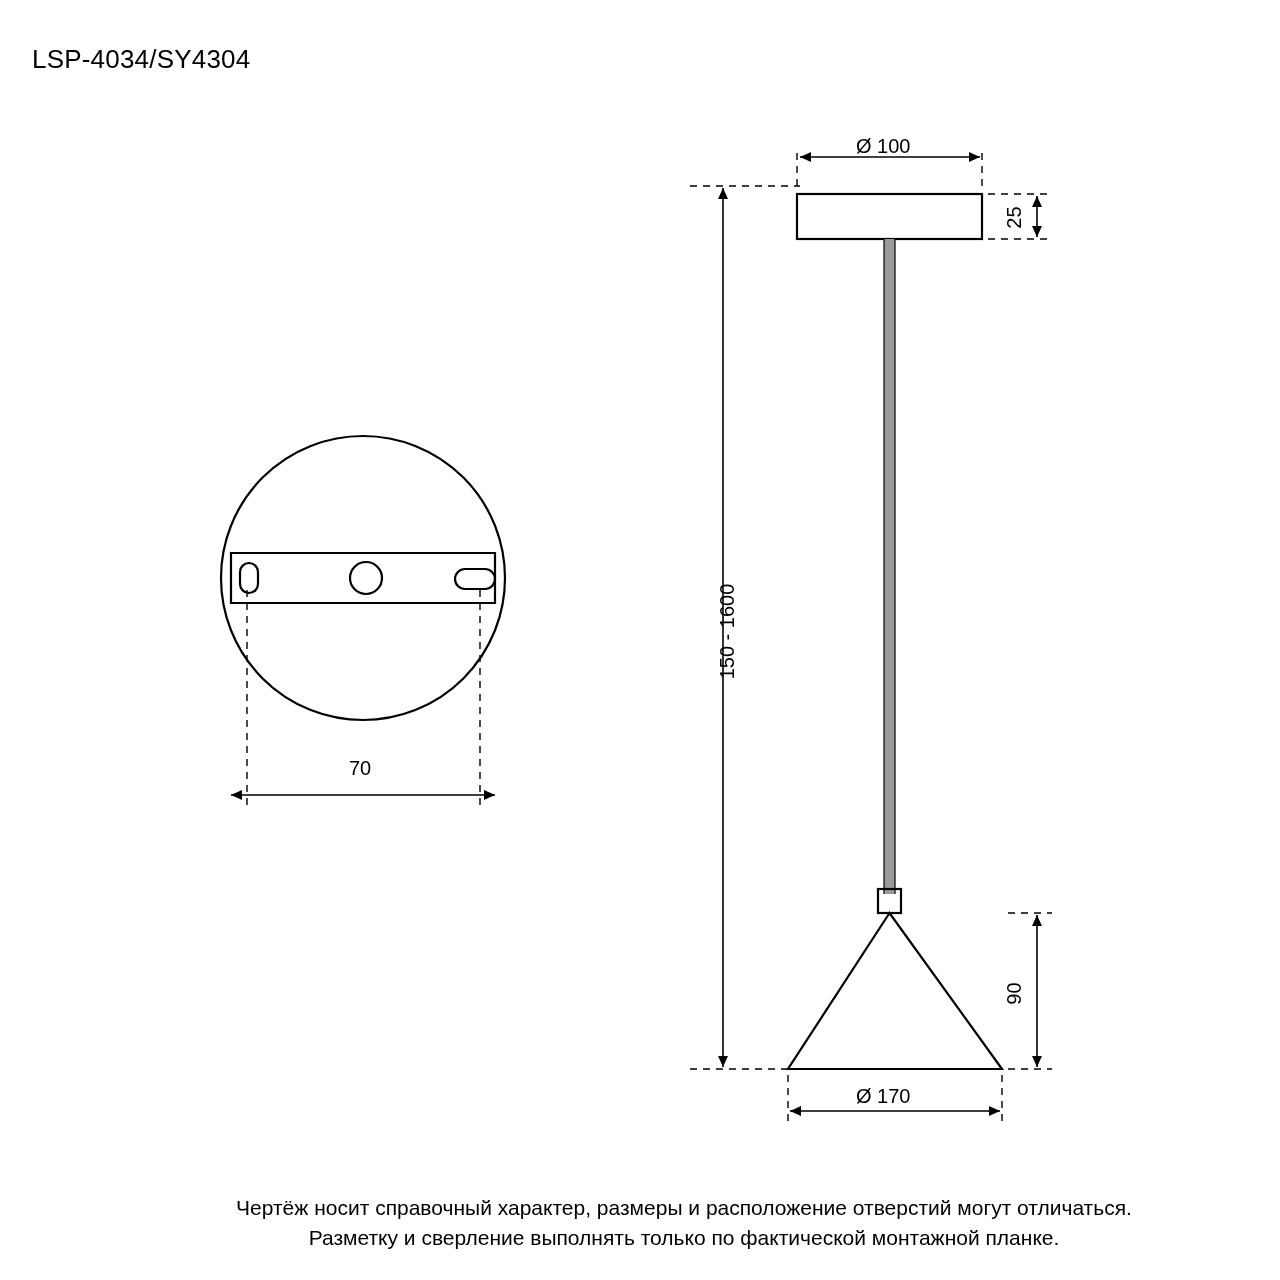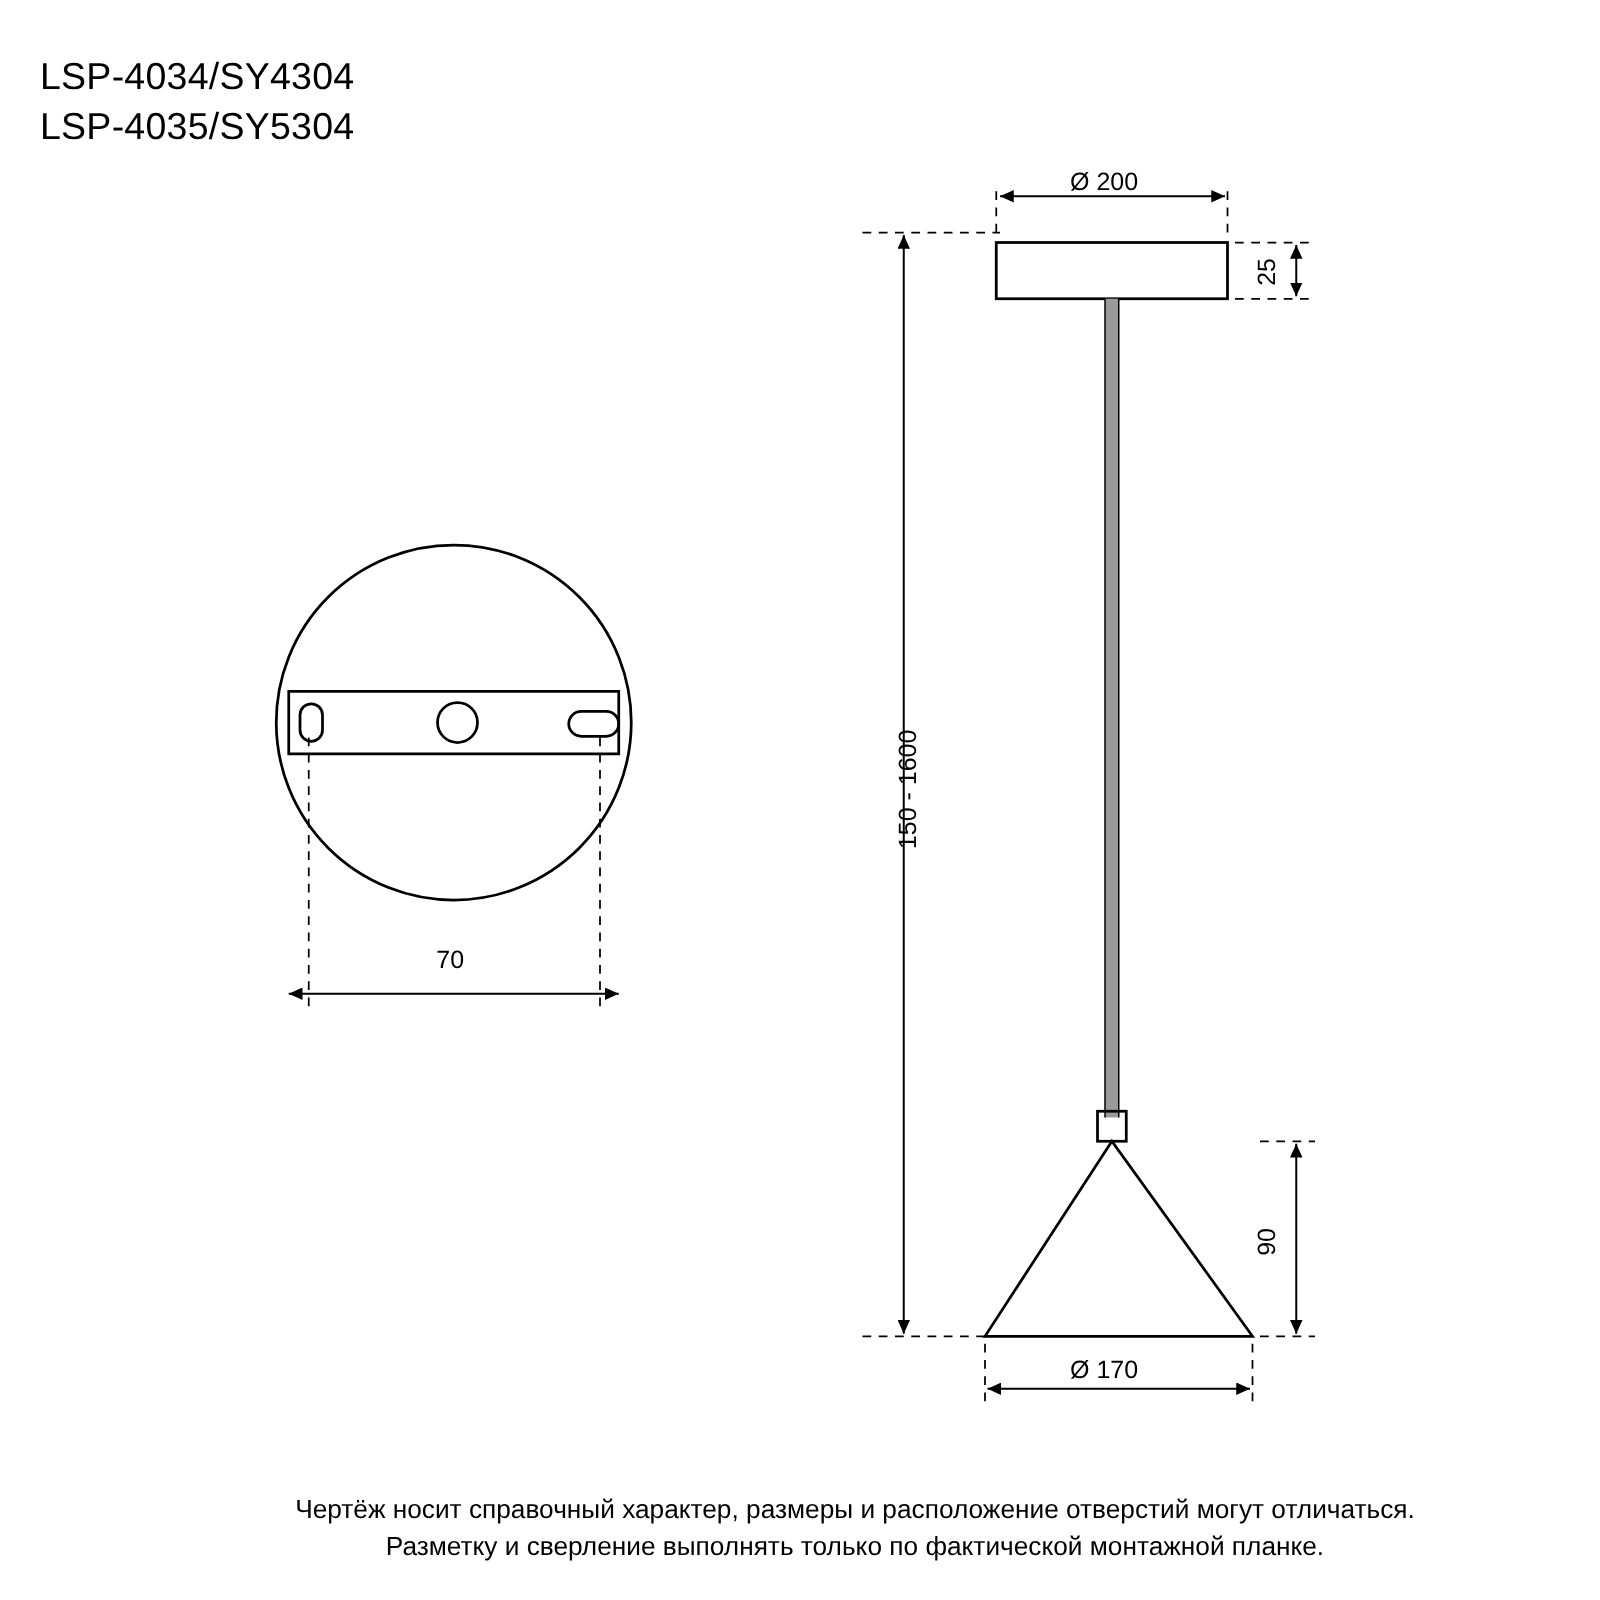--- a/index.html
+++ b/index.html
@@ -21,21 +21,21 @@
     width: 1280px;
     height: 1280px;
   }
   .title-block {
     position: absolute;
     left: 32px;
     top: 42px;
     line-height: 1.32;
   }
   .title-line {
-    font-size: 30px;
+    font-size: 26px;
     letter-spacing: 0.2px;
     white-space: nowrap;
   }
   .footer-block {
     position: absolute;
     left: 0;
     top: 1193px;
     width: 1280px;
     text-align: center;
     line-height: 1.45;
@@ -60,21 +60,20 @@
     top: 0;
   }
 </style>
 </head>
 <body>
 
 <div id="sheet">
 
   <div class="title-block">
     <div class="title-line">LSP-4034/SY4304</div>
-    <div class="title-line">LSP-4035/SY5304</div>
   </div>
 
   <svg class="draw" width="1280" height="1280" viewBox="0 0 1280 1280">
     <defs>
       <marker id="arrIn" markerWidth="12" markerHeight="10" refX="11" refY="5" orient="auto" markerUnits="userSpaceOnUse">
         <path d="M0,0 L11,5 L0,10 z" fill="#000"></path>
       </marker>
       <marker id="arrOut" markerWidth="12" markerHeight="10" refX="1" refY="5" orient="auto" markerUnits="userSpaceOnUse">
         <path d="M12,0 L1,5 L12,10 z" fill="#000"></path>
       </marker>
@@ -136,21 +135,21 @@
       <line x1="1037" y1="196" x2="1037" y2="237" stroke-width="1.6" marker-start="url(#arrOut)" marker-end="url(#arrIn)"></line>
 
       <line x1="723" y1="188" x2="723" y2="1067" stroke-width="1.6" marker-start="url(#arrOut)" marker-end="url(#arrIn)"></line>
 
       <line x1="1037" y1="915" x2="1037" y2="1067" stroke-width="1.6" marker-start="url(#arrOut)" marker-end="url(#arrIn)"></line>
 
       <line x1="790" y1="1111" x2="1000" y2="1111" stroke-width="1.6" marker-start="url(#arrOut)" marker-end="url(#arrIn)"></line>
     </g>
   </svg>
 
-  <div class="dim-label" style="left:856px; top:135px;">Ø 200</div>
+  <div class="dim-label" style="left:856px; top:135px;">Ø 100</div>
 
   <div class="dim-label rot" style="left:1003px; top:206px;">25</div>
 
   <div class="dim-label rot" style="left:647px; top:620px; width:160px; text-align:center;">150 - 1600</div>
 
   <div class="dim-label rot" style="left:1003px; top:982px;">90</div>
 
   <div class="dim-label" style="left:856px; top:1085px;">Ø 170</div>
 
   <div class="dim-label" style="left:349px; top:757px;">70</div>

